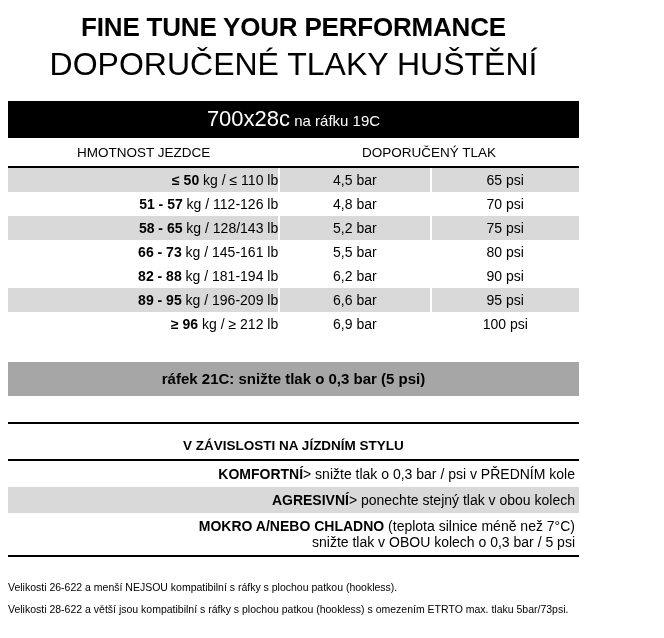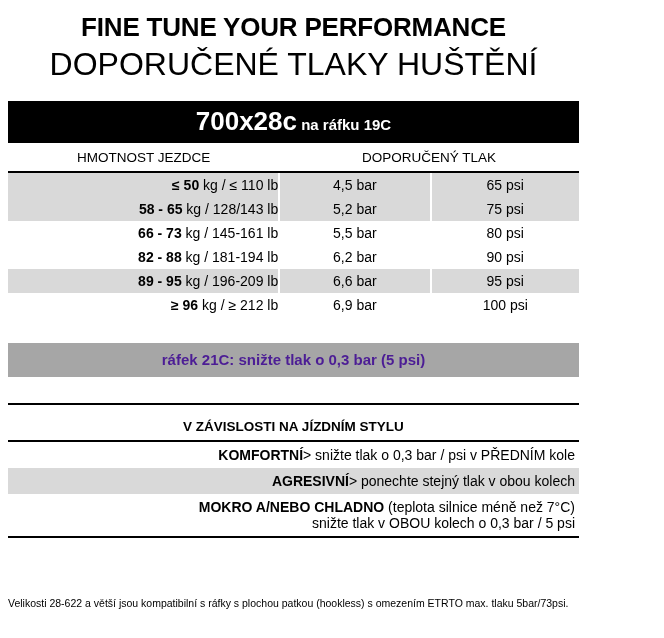--- a/index.html
+++ b/index.html
@@ -41,26 +41,26 @@
   
   .banner {
     margin: 18px 8px 0 8px;
     background: #000000;
     color: #ffffff;
     text-align: center;
     padding: 6px 0 7px 0;
     line-height: 1.1;
   }
   .banner .size {
-    font-size: 26px;
-    font-weight: bold;
+    font-size: 22px;
+    font-weight: normal;
   }
   .banner .rim {
     font-size: 15px;
-    font-weight: bold;
+    font-weight: normal;
   }
 
   
   .ptable {
     margin: 0 8px;
     width: calc(100% - 16px);
     border-collapse: collapse;
     table-layout: fixed;
   }
   .ptable col.c-weight { width: 47.5%; }
@@ -97,21 +97,21 @@
   }
   .ptable tbody tr.alt td.bar {
     border-left: 2px solid #ffffff;
     border-right: 2px solid #ffffff;
   }
 
   
   .note-bar {
     margin: 26px 8px 0 8px;
     background: #a6a6a6;
-    color: #4c1d95;
+    color: #000000;
     text-align: center;
     font-size: 15px;
     font-weight: bold;
     padding: 8px 0 9px 0;
   }
 
   
   .style-wrap {
     margin: 26px 8px 0 8px;
     border-top: 2px solid #000000;
@@ -136,21 +136,21 @@
   
   .footnotes {
     position: absolute;
     left: 8px;
     right: 8px;
     bottom: 8px;
     font-size: 10.5px;
     line-height: 1.5;
   }
   .footnotes p { margin-bottom: 7px; }
-  .footnotes p:last-child { margin-bottom: 18px; }
+  .footnotes p:last-child { margin-bottom: 12px; }
 </style>
 </head>
 <body>
 
 <div class="page">
 
   <div class="title-block">
     <div class="title-main">FINE TUNE YOUR PERFORMANCE</div>
     <div class="title-sub">DOPORUČENÉ TLAKY HUŠTĚNÍ</div>
   </div>
@@ -169,20 +169,25 @@
       <tr>
         <th class="th-weight">HMOTNOST JEZDCE</th>
         <th class="th-press" colspan="2">DOPORUČENÝ TLAK</th>
       </tr>
     </thead>
     <tbody>
       <tr class="alt">
         <td class="weight"><span class="b">≤ 50</span><span> kg / ≤ 110 lb</span></td>
         <td class="bar">4,5 bar</td>
         <td class="psi">65 psi</td>
+      </tr>
+      <tr>
+        <td class="weight"><span class="b">51 - 57</span><span> kg / 112-126 lb</span></td>
+        <td class="bar">4,8 bar</td>
+        <td class="psi">70 psi</td>
       </tr>
       <tr class="alt">
         <td class="weight"><span class="b">58 - 65</span><span> kg / 128/143 lb</span></td>
         <td class="bar">5,2 bar</td>
         <td class="psi">75 psi</td>
       </tr>
       <tr>
         <td class="weight"><span class="b">66 - 73</span><span> kg / 145-161 lb</span></td>
         <td class="bar">5,5 bar</td>
         <td class="psi">80 psi</td>
@@ -215,16 +220,17 @@
     <div class="style-row alt">
       <span class="lbl">AGRESIVNÍ</span><span>&gt; ponechte stejný tlak v obou kolech</span>
     </div>
     <div class="style-row">
       <span class="lbl">MOKRO A/NEBO CHLADNO</span><span> (teplota silnice méně než 7°C)</span>
       <span class="line2">snižte tlak v OBOU kolech o 0,3 bar / 5 psi</span>
     </div>
   </div>
 
   <div class="footnotes">
+    <p>Velikosti 26-622 a menší NEJSOU kompatibilní s ráfky s plochou patkou (hookless).</p>
     <p>Velikosti 28-622 a větší jsou kompatibilní s ráfky s plochou patkou (hookless) s omezením ETRTO max. tlaku 5bar/73psi.</p>
   </div>
 
 </div>
 
 </body></html>

